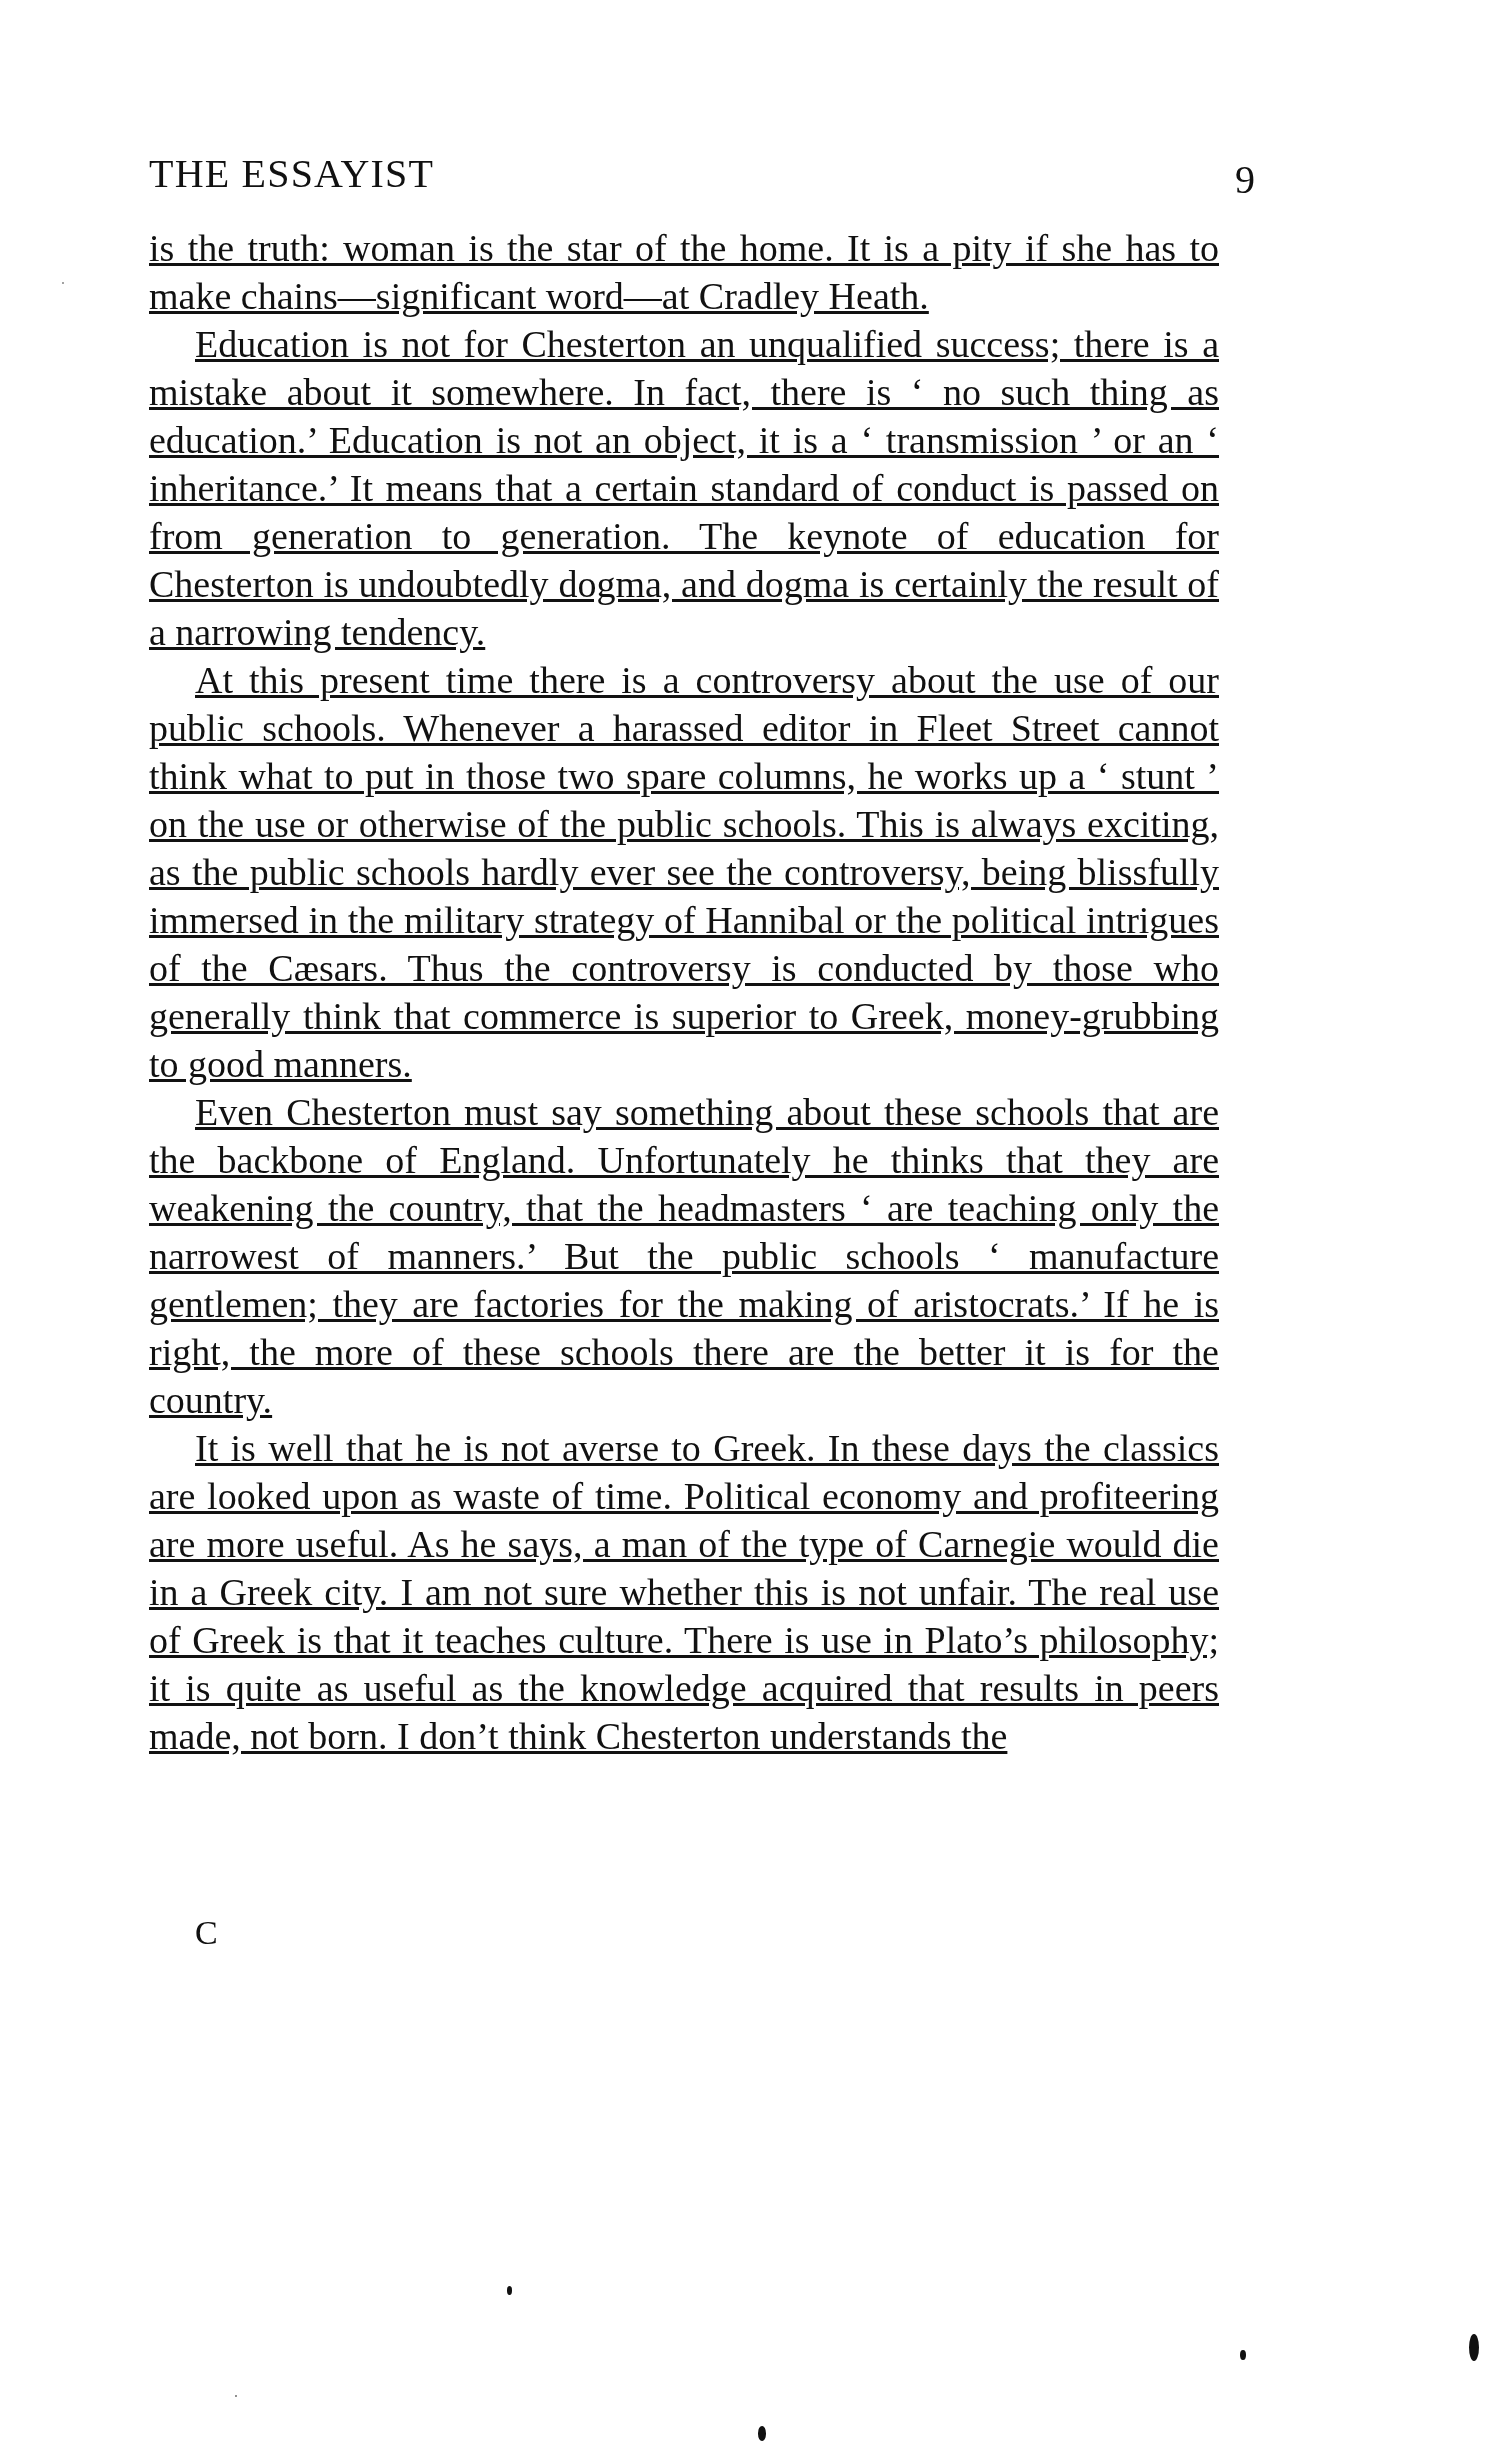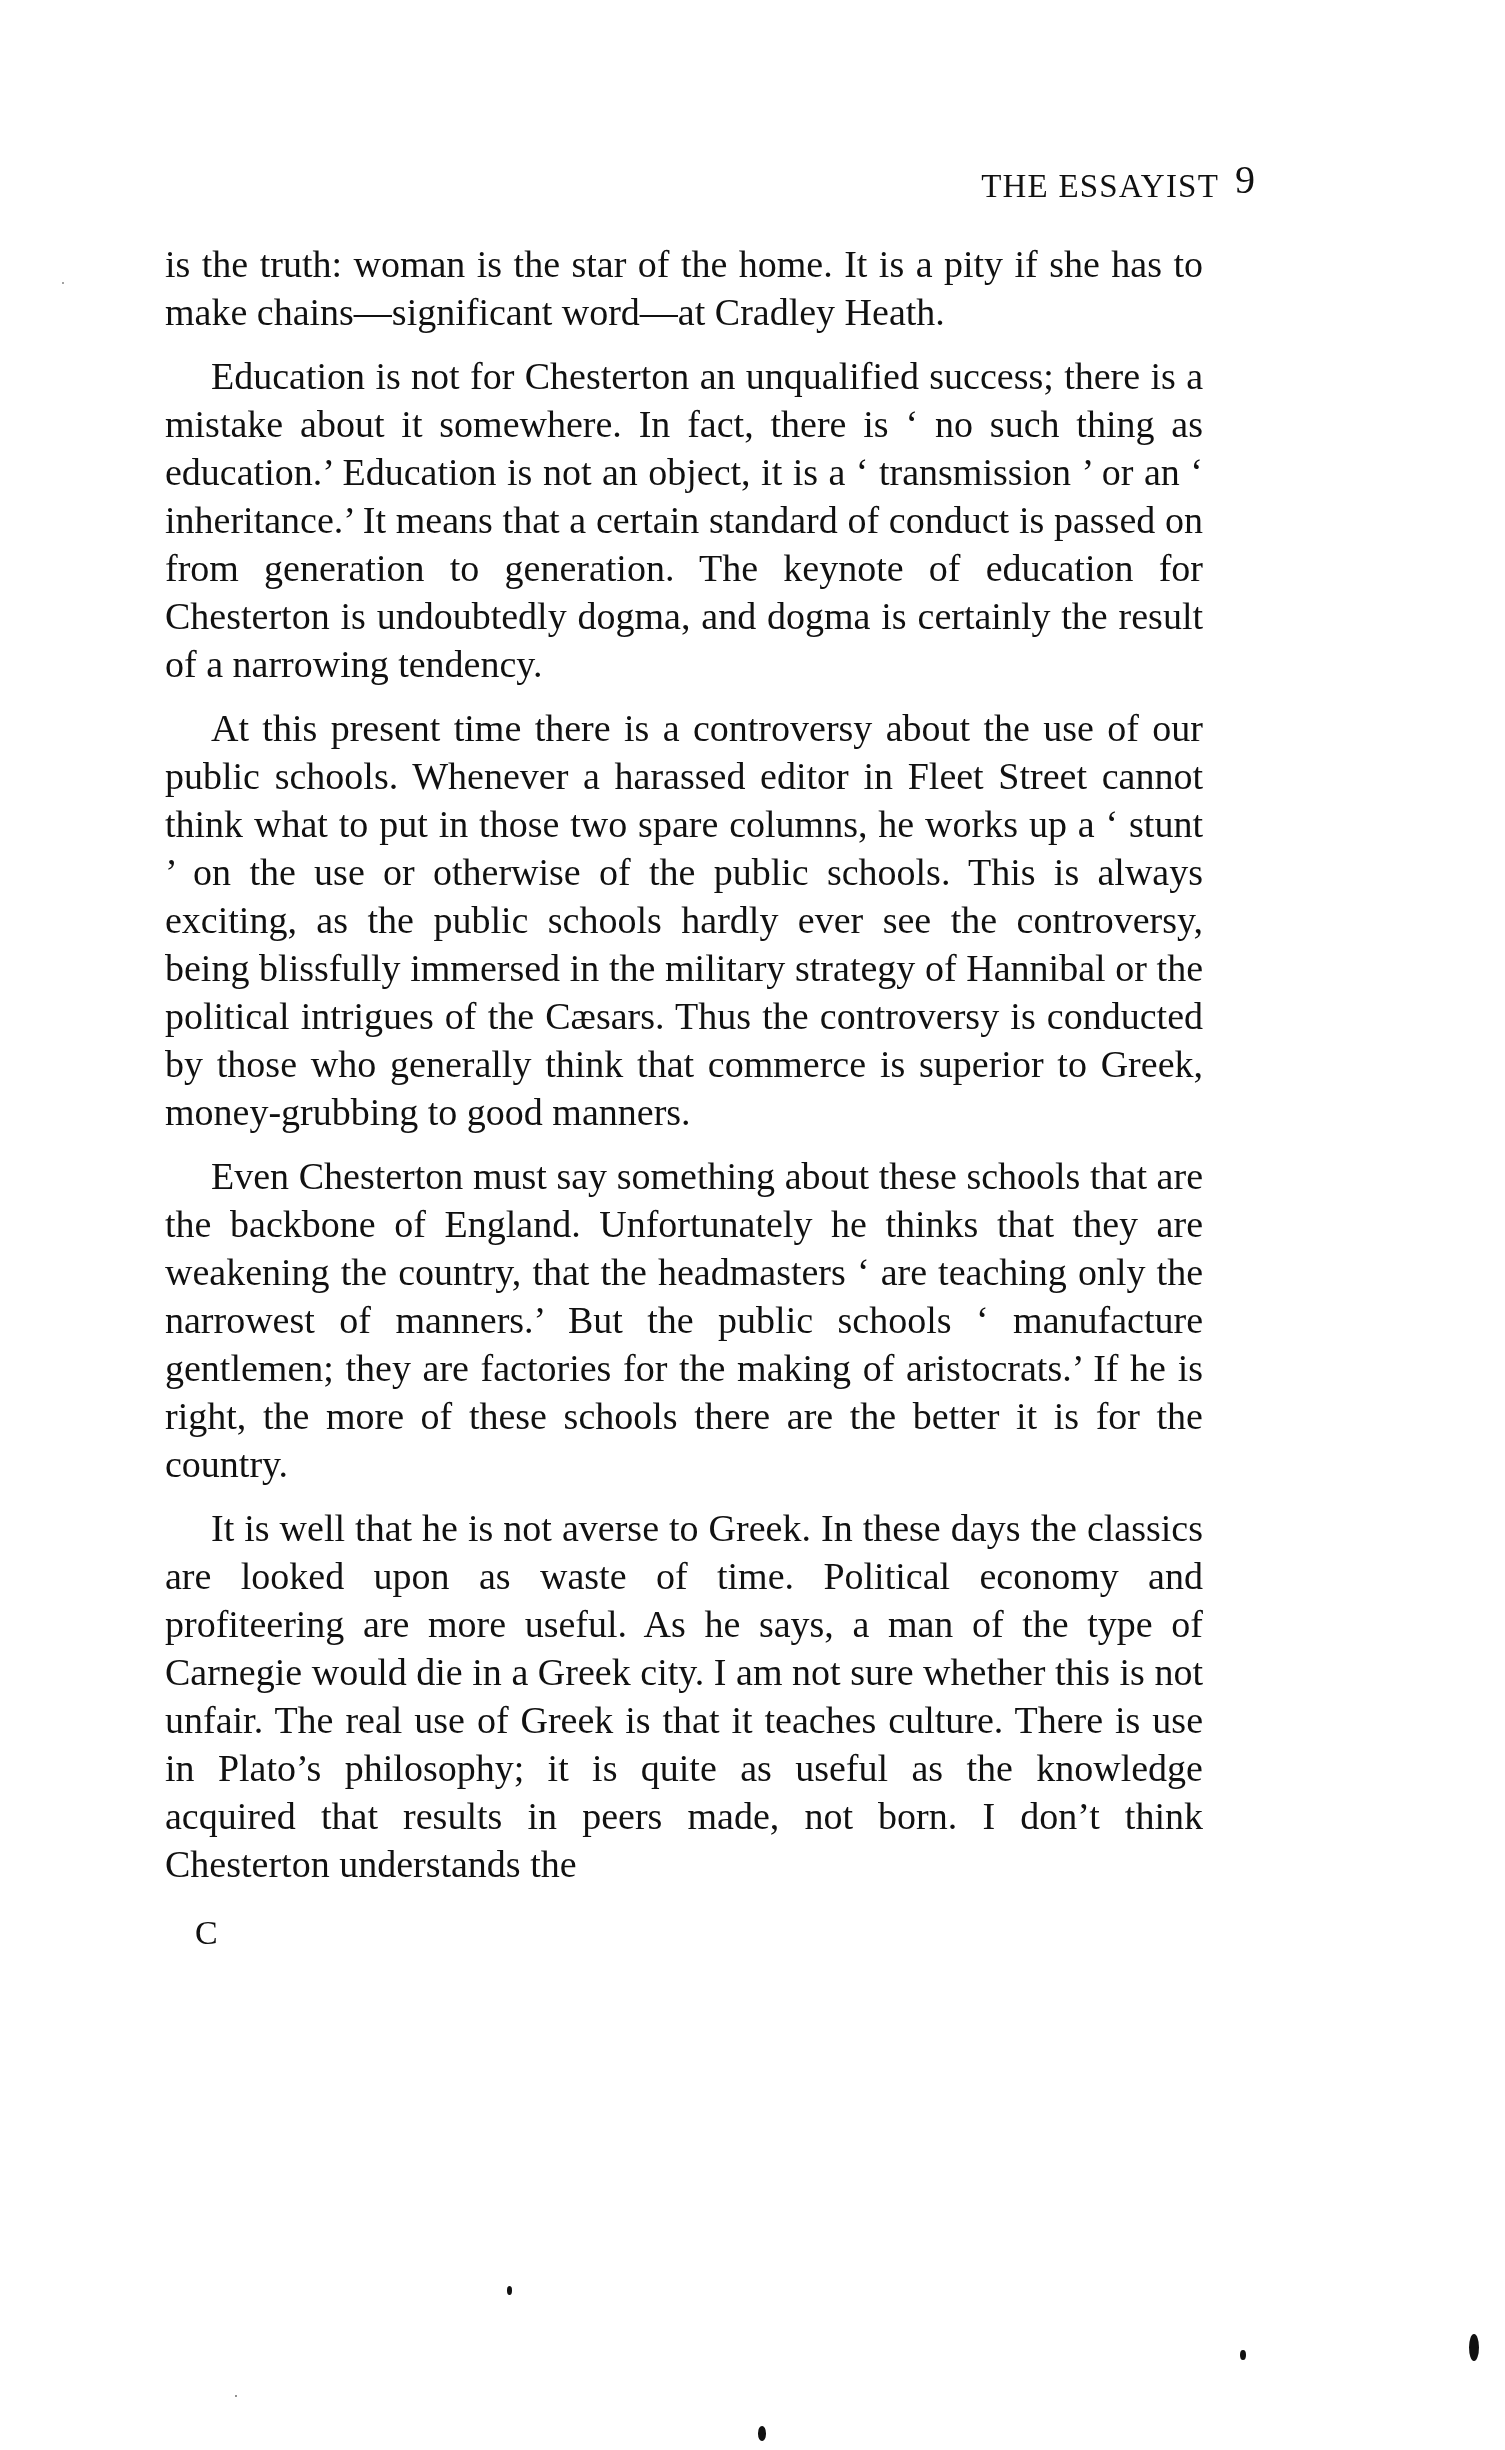--- a/index.html
+++ b/index.html
@@ -19,46 +19,47 @@
       position: absolute;
       top: 150px;
       left: 149px;
       width: 1070px;
       height: 48px;
     }
     .running-title {
       position: absolute;
       left: 0;
       right: 0;
-      text-align: right;
-      font-size: 33px;
+      text-align: left;
+      font-size: 40px;
       letter-spacing: 1.2px;
-      top: 12px;
+      top: 0;
       line-height: 48px;
     }
     .folio {
       position: absolute;
       right: -36px;
       top: 6px;
       font-size: 40px;
       line-height: 48px;
     }
     .body-text {
       position: absolute;
       top: 224px;
       left: 149px;
       width: 1070px;
       font-size: 38px;
       line-height: 48px;
     }
     .body-text p {
-      margin: 16px;
+      margin: 0;
       text-align: justify;
       text-indent: 46px;
       hyphens: manual;
+      text-decoration: underline;
     }
     .body-text p.continued {
       text-indent: 0;
     }
     .signature {
       position: absolute;
       left: 195px;
       top: 1912px;
       font-size: 34px;
       line-height: 42px;

